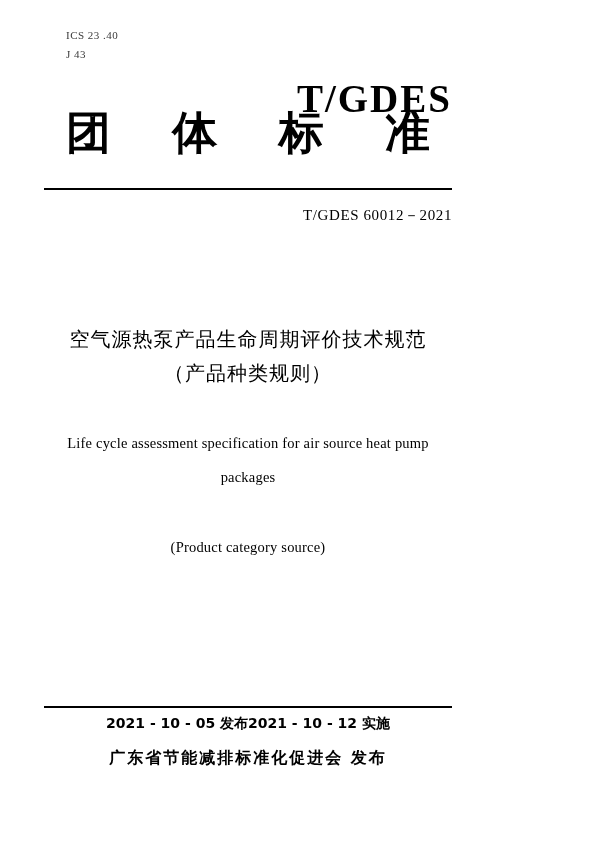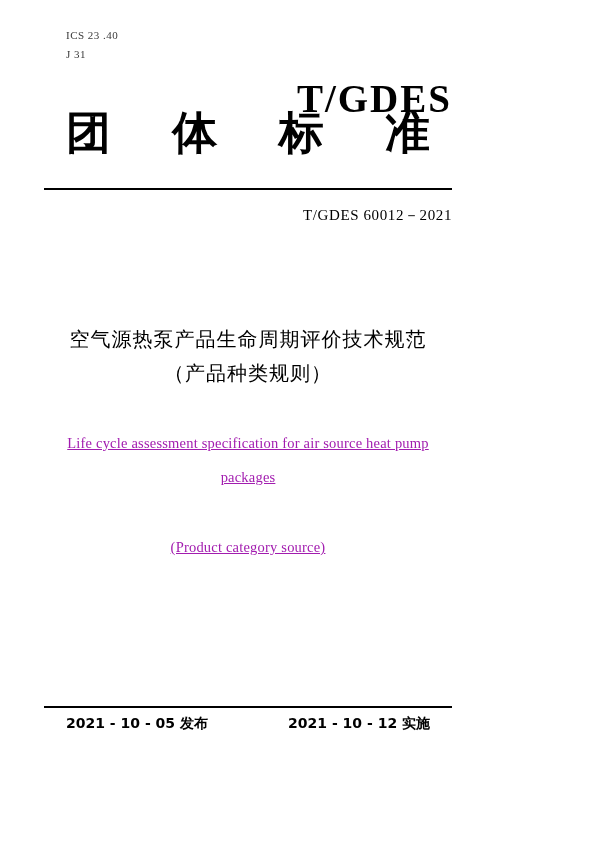--- a/index.html
+++ b/index.html
@@ -107,33 +107,32 @@
     font-size: 20px;
     line-height: 34px;
     letter-spacing: 1px;
     color: #000;
   }
   .title-en {
     margin-top: 36px;
     font-family: "Liberation Serif", serif;
     font-size: 14.5px;
     line-height: 34px;
-    color: #a21caf;
+    color: #000000;
     letter-spacing: 0.2px;
-    text-decoration: underline;
   }
 
   
   .dates {
     position: absolute;
     left: 66px;
     right: 66px;
     top: 715px;
     display: flex;
-    justify-content: space-between;
+    justify-content: center;
     font-family: "DejaVu Sans", sans-serif;
     font-weight: bold;
     font-size: 14px;
     color: #000;
   }
   .publisher {
     position: absolute;
     left: 0;
     right: 0;
     top: 748px;
@@ -145,21 +144,21 @@
     color: #000;
   }
 </style>
 </head>
 <body>
 
 <div class="page">
 
   <div class="codes">
     <div>ICS 23 .40</div>
-    <div>J 31</div>
+    <div>J 43</div>
   </div>
 
   <div class="mark">T/GDES</div>
 
   <div class="tuanti">
     <span>团</span>
     <span>体</span>
     <span>标</span>
     <span>准</span>
   </div>
@@ -175,14 +174,15 @@
     <div class="title-en">(Product category source)</div>
   </div>
 
   <div class="rule-bottom"></div>
 
   <div class="dates">
     <span>2021 - 10 - 05 发布</span>
     <span>2021 - 10 - 12 实施</span>
   </div>
 
+  <div class="publisher">广东省节能减排标准化促进会  发布</div>
 
 </div>
 
 </body></html>

